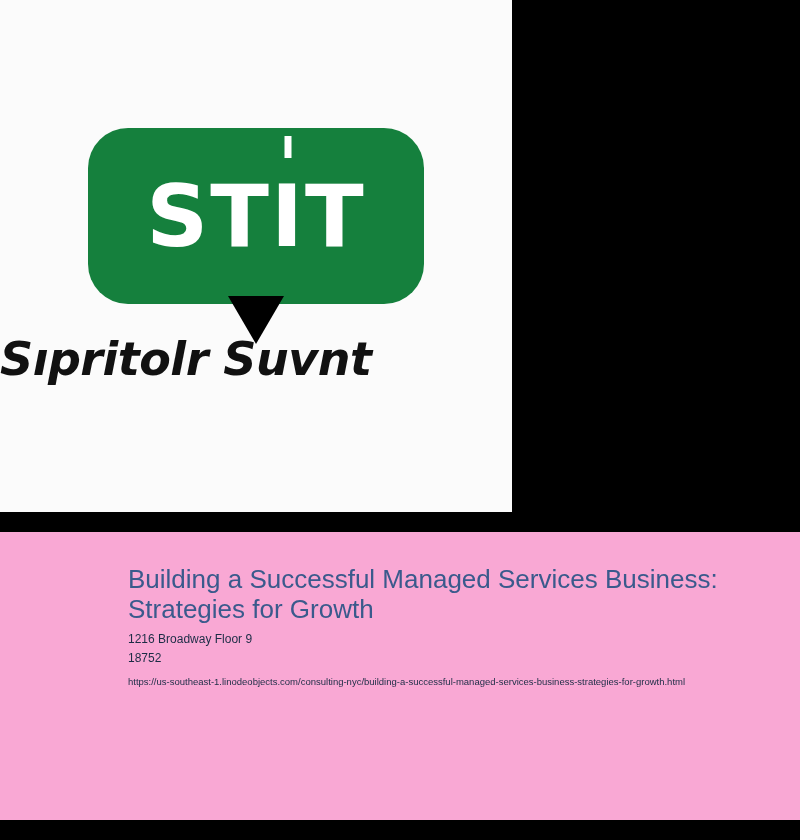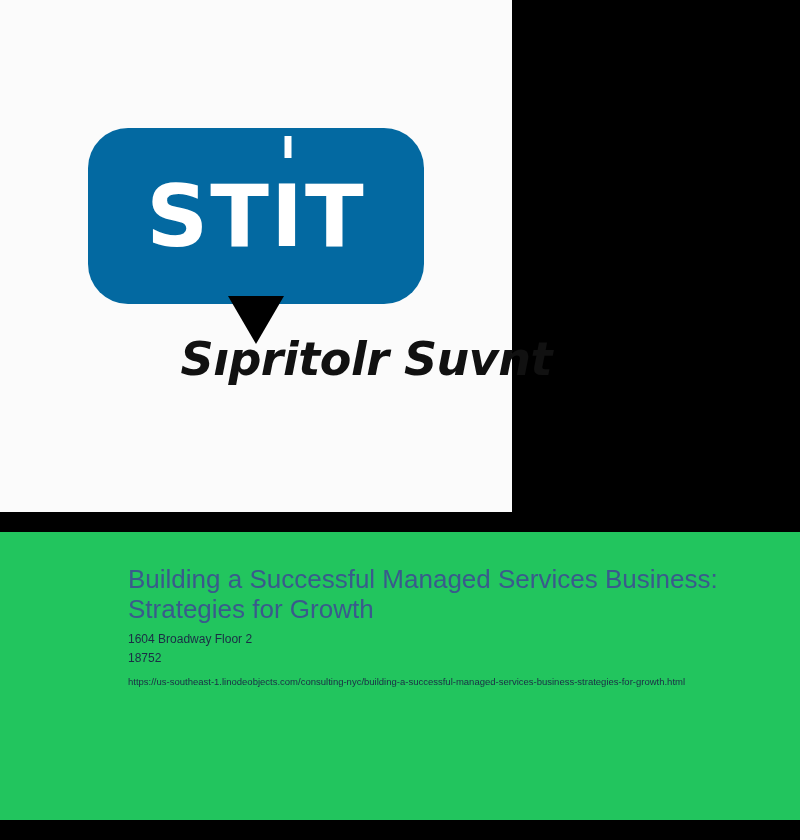--- a/index.html
+++ b/index.html
@@ -41,21 +41,21 @@
     width: 512px;
     height: 512px;
   }
   
   .bubble {
     position: absolute;
     left: 88px;
     top: 128px;
     width: 336px;
     height: 176px;
-    background: #0369a1;
+    background: #15803d;
     border-radius: 40px;
   }
   .bubble-tail {
     position: absolute;
     left: 228px;
     top: 296px;
     width: 0;
     height: 0;
     border-left: 28px solid transparent;
     border-right: 28px solid transparent;
@@ -88,36 +88,36 @@
     transform: translateX(-50%);
     width: 7px;
     height: 22px;
     background: #ffffff;
   }
   .brand-name {
     position: absolute;
     left: 0;
     top: 332px;
     width: 552px;
-    text-align: right;
+    text-align: left;
     color: #111111;
     font-family: "DejaVu Sans", sans-serif;
     font-weight: bold;
     font-style: italic;
     font-size: 46px;
     letter-spacing: -0.5px;
   }
   
   .info {
     position: absolute;
     left: 0;
     top: 532px;
     width: 800px;
     height: 288px;
-    background: #22c55e;
+    background: #f9a8d4;
     box-sizing: border-box;
     padding: 32px 78px 0 128px;
   }
   .info-title {
     color: #3a5a8c;
     font-size: 26px;
     line-height: 30px;
     font-weight: normal;
     margin: 0 0 6px 0;
     max-width: 600px;
@@ -156,18 +156,18 @@
           <div class="bubble-text"><span>ST</span><span class="mid">I</span><span>T</span></div>
         </div>
         <div class="bubble-tail"></div>
         <div class="brand-name">Sıpritolr Suvnt</div>
       </div>
     </div>
   </div>
 
   <div class="info">
     <h1 class="info-title">Building a Successful Managed Services Business: Strategies for Growth</h1>
-    <p class="info-line">1604 Broadway Floor 2</p>
+    <p class="info-line">1216 Broadway Floor 9</p>
     <p class="info-line">18752</p>
     <a class="info-url" href="#">https://us-southeast-1.linodeobjects.com/consulting-nyc/building-a-successful-managed-services-business-strategies-for-growth.html</a>
   </div>
 
 </div>
 
 </body></html>

